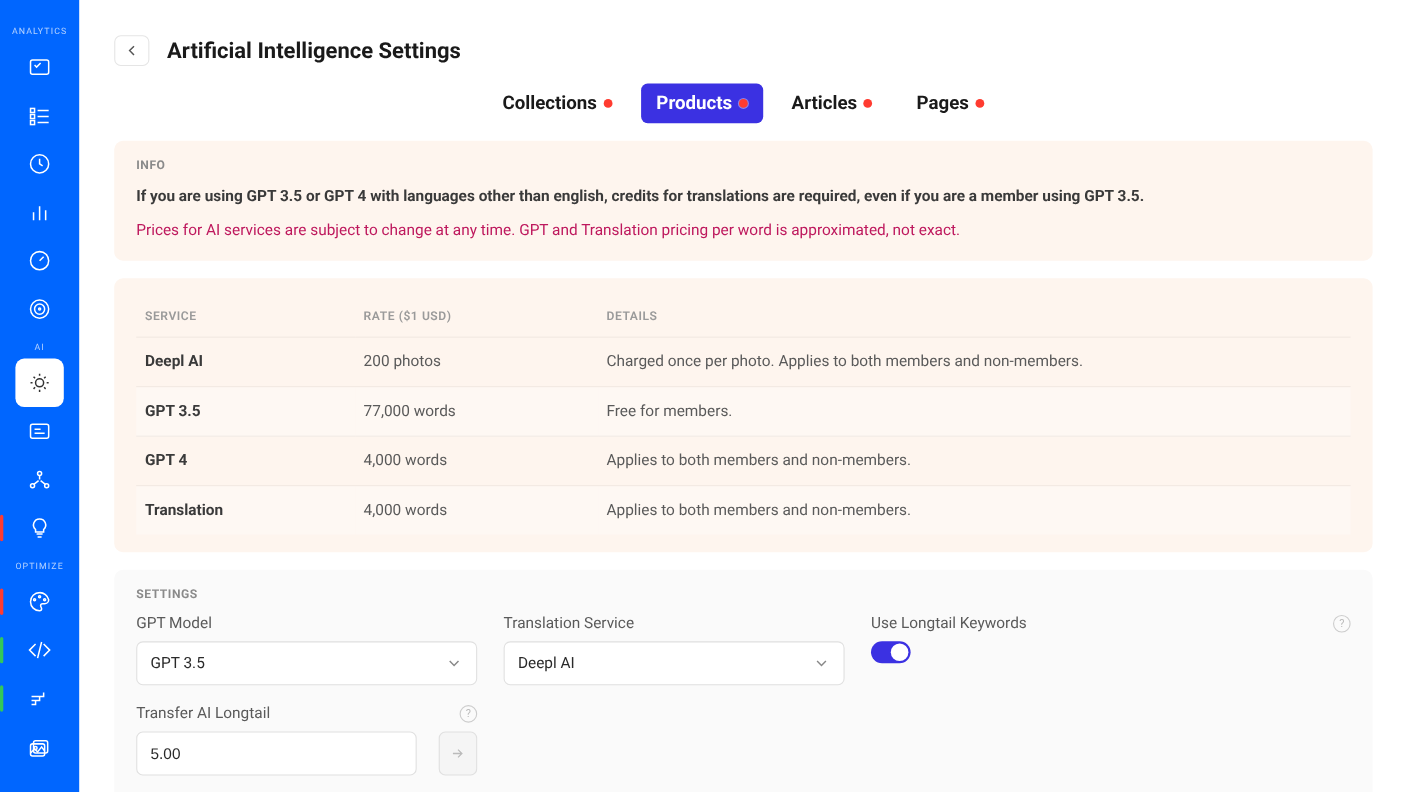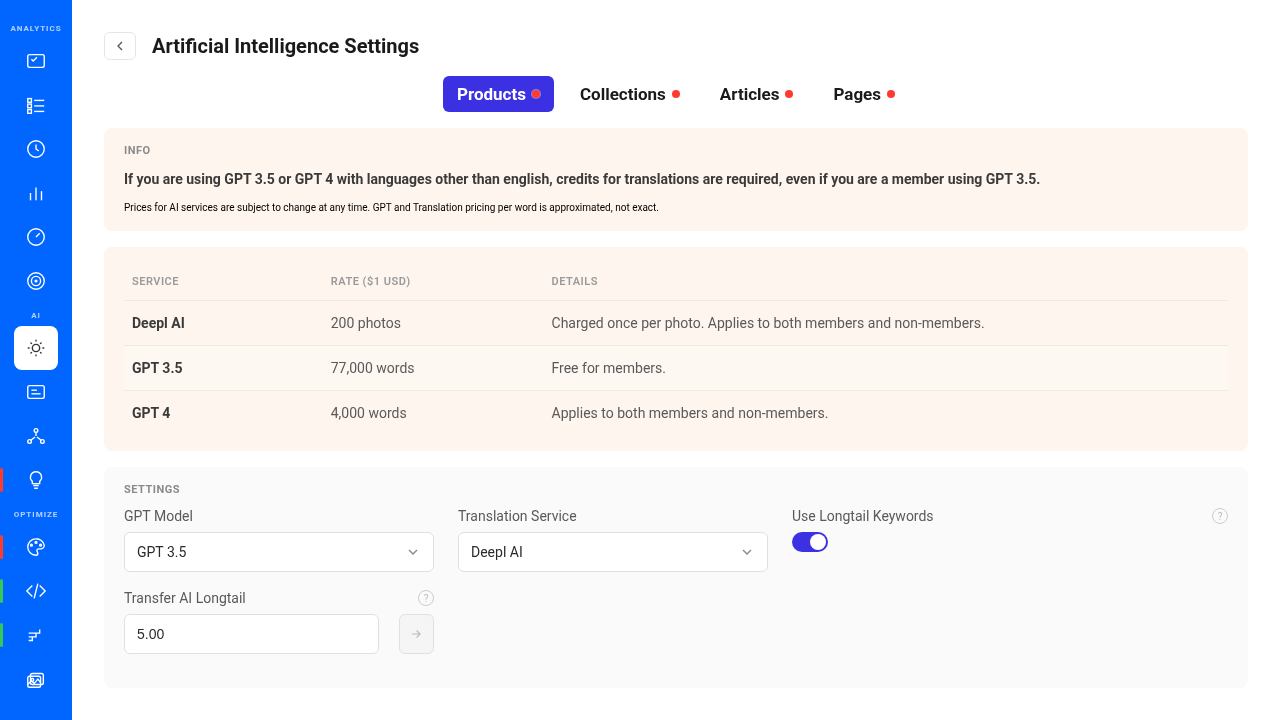--- a/index.html
+++ b/index.html
@@ -1,39 +1,39 @@
 <!DOCTYPE html>
 <html><head>
 <meta charset="utf-8">
 <style>
 * { box-sizing: border-box; margin: 0; padding: 0; }
 body { font-family: -apple-system, BlinkMacSystemFont, "Segoe UI", Roboto, Helvetica, Arial, sans-serif; background: #fff; color: #2d2d2d; width: 1280px; height: 720px; overflow: hidden; display: flex; }
 .sidebar { width: 72px; background: #0066ff; display: flex; flex-direction: column; align-items: center; padding-top: 16px; gap: 0; height: 720px; flex-shrink: 0; position: relative; }
-.sidebar-section-label { font-size: 8px; color: rgba(255,255,255,0.7); letter-spacing: 1px; font-weight: 700; margin-top: 8px; margin-bottom: 6px; }
+.sidebar-section-label { font-size: 8px; color: rgba(255,255,255,0.7); letter-spacing: 1px; font-weight: 400; margin-top: 8px; margin-bottom: 6px; }
 .sidebar-item { width: 44px; height: 44px; display: flex; align-items: center; justify-content: center; border-radius: 8px; cursor: pointer; position: relative; }
 .sidebar-item svg { width: 22px; height: 22px; stroke: #fff; fill: none; stroke-width: 1.5; }
 .sidebar-item.active { background: #fff; }
 .sidebar-item.active svg { stroke: #333; }
 .sidebar-item .indicator { position: absolute; left: -14px; top: 10px; width: 3px; height: 24px; border-radius: 2px; }
 .ind-red { background: #ff3b30; }
 .ind-green { background: #34c759; }
 .main { flex: 1; padding: 32px 32px 0 32px; overflow-y: auto; height: 720px; }
 .page-header { display: flex; align-items: center; gap: 16px; margin-bottom: 16px; }
 .back-btn { width: 32px; height: 28px; border: 1px solid #e5e5e5; background: #fff; border-radius: 6px; display: flex; align-items: center; justify-content: center; cursor: pointer; }
 .back-btn svg { width: 16px; height: 16px; stroke: #555; stroke-width: 2; fill: none; }
 .page-title { font-size: 20px; font-weight: 700; color: #1a1a1a; }
 .tabs { display: flex; justify-content: center; gap: 12px; margin-bottom: 16px; }
 .tab { padding: 8px 14px; font-size: 17px; font-weight: 700; color: #1a1a1a; border-radius: 6px; display: flex; align-items: center; gap: 6px; cursor: pointer; }
 .tab.active { background: #4338ca; background: #3b31e2; color: #fff; }
 .tab .dot { width: 8px; height: 8px; border-radius: 50%; background: #ff3b30; }
 .tab.active .dot { background: #ff3b30; box-shadow: 0 0 0 1px rgba(255,255,255,0.4); }
 .card { background: #fef5ee; border-radius: 8px; padding: 16px 20px; margin-bottom: 16px; }
 .card-title { font-size: 11px; font-weight: 700; color: #8a8a8a; letter-spacing: 0.5px; margin-bottom: 12px; text-transform: uppercase; }
 .info-bold { font-size: 14px; font-weight: 700; color: #3a3a3a; margin-bottom: 10px; line-height: 1.5; }
-.info-text { font-size: 10px; color: #000000; line-height: 1.5; }
+.info-text { font-size: 14px; color: #be185d; line-height: 1.5; }
 table { width: 100%; border-collapse: collapse; }
 th { text-align: left; font-size: 11px; font-weight: 600; color: #9a9a9a; letter-spacing: 0.5px; padding: 12px 8px; text-transform: uppercase; }
 td { padding: 14px 8px; font-size: 14px; border-top: 1px solid rgba(0,0,0,0.05); color: #5a5a5a; }
 td.svc { font-weight: 700; color: #3a3a3a; }
 tr:nth-child(even) td { background: rgba(255,255,255,0.3); }
 .settings-card { background: #fafafa; border-radius: 8px; padding: 16px 20px; }
 .settings-row { display: flex; gap: 24px; margin-bottom: 18px; }
 .field { flex: 1; max-width: 310px; }
 .field-wide { flex: 1; }
 .field-label { font-size: 14px; color: #5a5a5a; margin-bottom: 8px; display: flex; align-items: center; gap: 6px; }
@@ -161,26 +161,26 @@
   <div class="page-header">
     <button class="back-btn">
       <svg viewBox="0 0 24 24">
           <path d="M15 6l-6 6 6 6"></path>
         </svg>
     </button>
     <h1 class="page-title">Artificial Intelligence Settings</h1>
   </div>
 
   <div class="tabs">
+    <div class="tab">
+      <span>Collections</span>
+      <span class="dot"></span>
+    </div>
     <div class="tab active">
       <span>Products</span>
-      <span class="dot"></span>
-    </div>
-    <div class="tab">
-      <span>Collections</span>
       <span class="dot"></span>
     </div>
     <div class="tab">
       <span>Articles</span>
       <span class="dot"></span>
     </div>
     <div class="tab">
       <span>Pages</span>
       <span class="dot"></span>
     </div>
@@ -207,20 +207,25 @@
           <td>200 photos</td>
           <td>Charged once per photo. Applies to both members and non-members.</td>
         </tr>
         <tr>
           <td class="svc">GPT 3.5</td>
           <td>77,000 words</td>
           <td>Free for members.</td>
         </tr>
         <tr>
           <td class="svc">GPT 4</td>
+          <td>4,000 words</td>
+          <td>Applies to both members and non-members.</td>
+        </tr>
+        <tr>
+          <td class="svc">Translation</td>
           <td>4,000 words</td>
           <td>Applies to both members and non-members.</td>
         </tr>
       </tbody>
     </table>
   </div>
 
   <div class="settings-card">
     <div class="card-title">SETTINGS</div>
 

